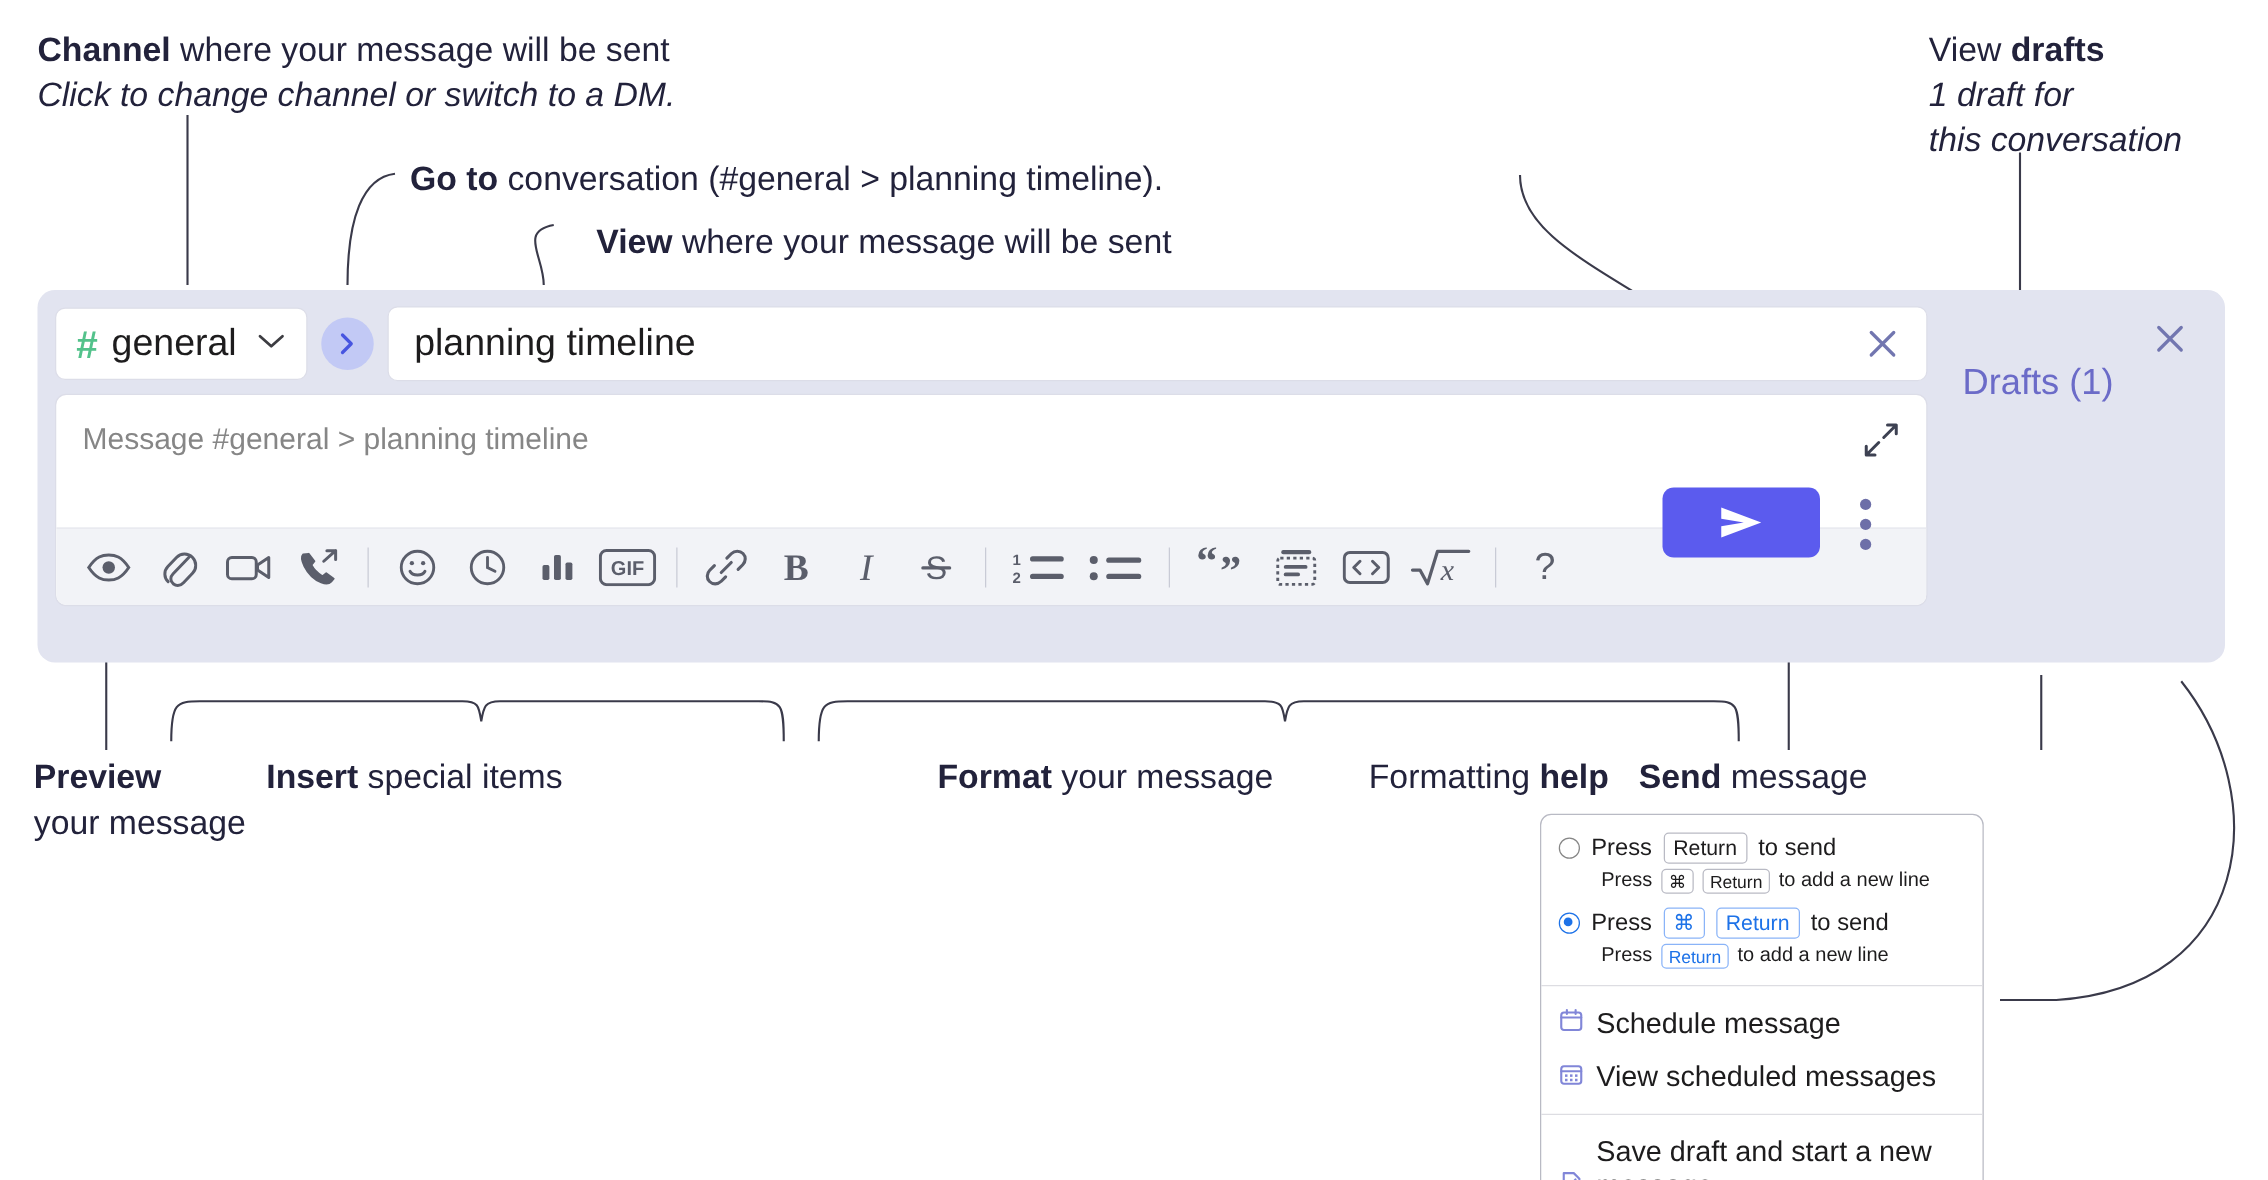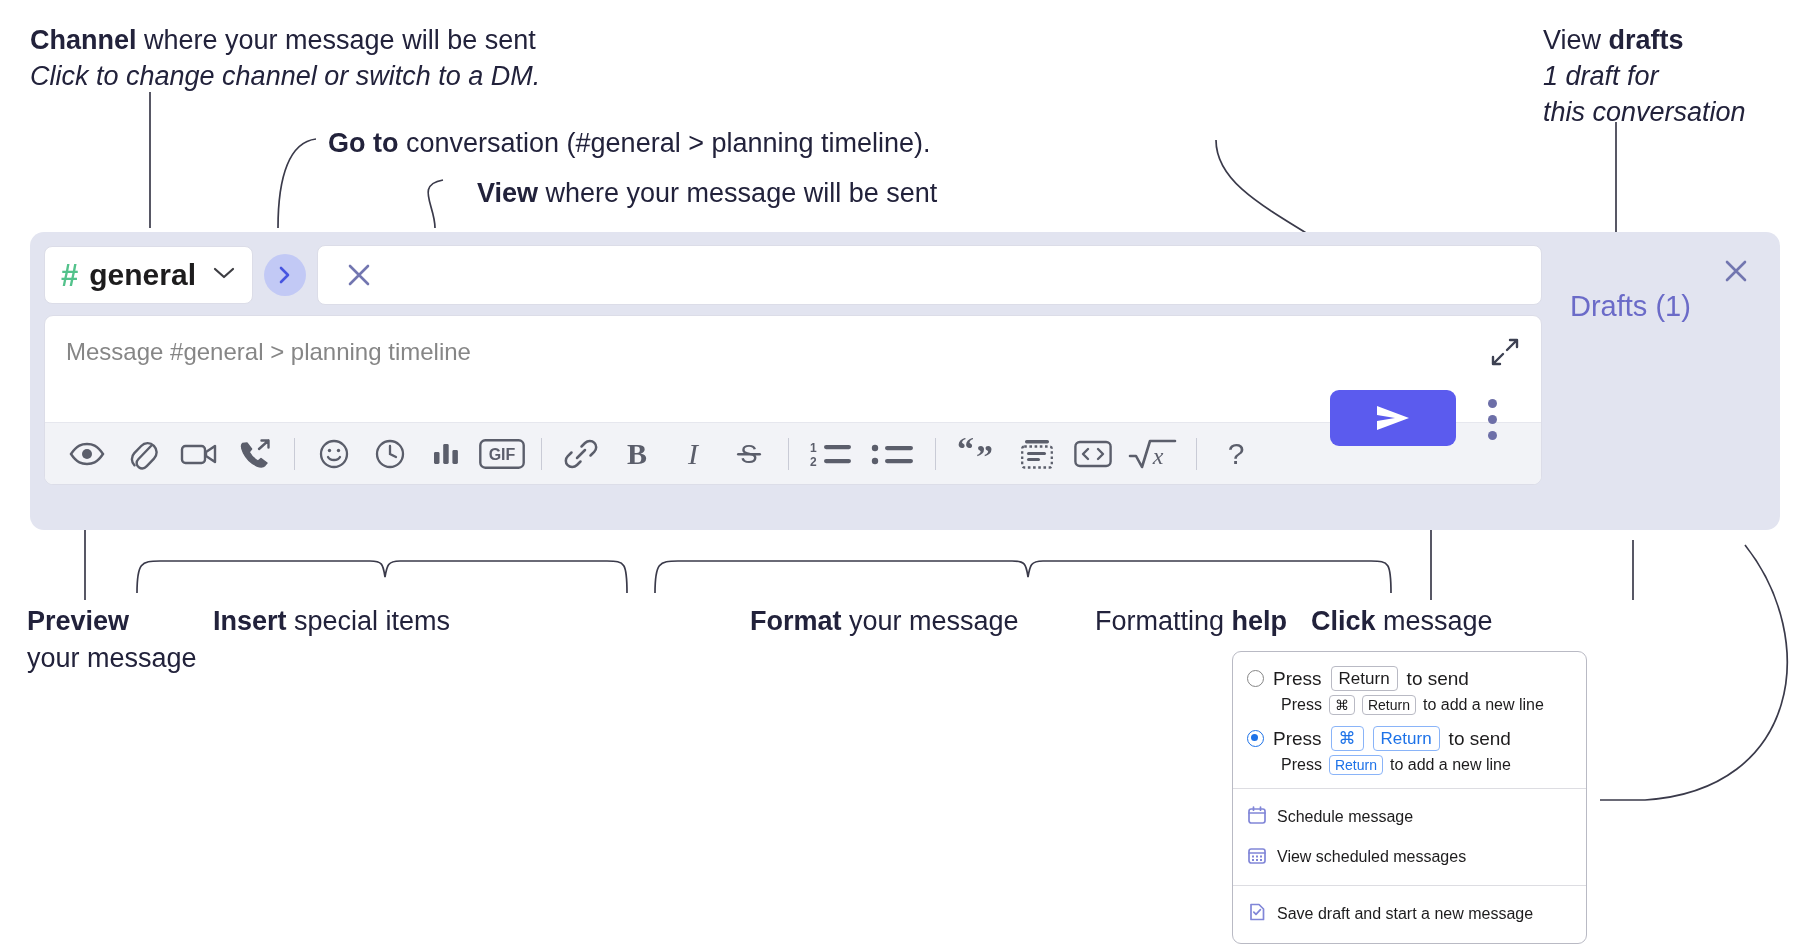--- a/index.html
+++ b/index.html
@@ -25,21 +25,21 @@
   #compose-inner { position: absolute; left: 14px; top: 13px; width: 1498px; }
 
   .row-top { display: flex; align-items: center; gap: 11px; }
 
   .channel-select {
     display: flex; align-items: center; gap: 11px;
     background: #fff; border: 1px solid #dcdde8; border-radius: 8px;
     height: 58px; padding: 0 17px 0 16px; min-width: 200px;
   }
   .hash { color: #53c28b; font-size: 31px; font-weight: 700; line-height: 1; }
-  .channel-name { font-size: 30px; color: #1d1c1d; font-weight: bold; }
+  .channel-name { font-size: 30px; color: #1d1c1d; }
   .chev { margin-left: 6px; }
 
   .goto-btn {
     width: 42px; height: 42px; border-radius: 50%;
     background: #c2c9f5; display: flex; align-items: center; justify-content: center;
     flex: 0 0 auto;
   }
 
   .topic-field {
     flex: 1; display: flex; align-items: center;
@@ -96,21 +96,21 @@
   .radio { width: 17px; height: 17px; border-radius: 50%; border: 1.7px solid #868686; flex: 0 0 auto; }
   .radio.on { border-color: #1d72e8; background: #fff; position: relative; }
   .radio.on::after { content: ""; position: absolute; left: 3px; top: 3px; width: 7px; height: 7px; border-radius: 50%; background: #1d72e8; }
   .key {
     border: 1px solid #b9bac4; border-radius: 4px; padding: 1px 7px;
     font-size: 17px; line-height: 21px; color: #1d1c1d; background: #fff; display: inline-block;
   }
   .key.sm { font-size: 14px; line-height: 18px; padding: 0 5px; }
   .key.blue { border-color: #8ab4f8; color: #1d72e8; }
   .menu-div { height: 1px; background: #dddde2; }
-  .opt-item { display: flex; align-items: center; gap: 10px; padding: 8px 14px; font-size: 16px; }
+  .opt-item { display: flex; align-items: flex-end; gap: 10px; padding: 8px 14px; font-size: 23px; }
 </style>
 </head>
 <body>
 
 <div id="stage">
 
   <svg class="lines" viewBox="0 0 1814 944">
     <g fill="none" stroke="#3a3a4a" stroke-width="1.7">
 
       <path d="M150,92 L150,228"></path>
@@ -178,20 +178,21 @@
           </span>
         </div>
 
         <div class="goto-btn">
           <svg width="18" height="20" viewBox="0 0 18 20" fill="none" stroke="#4755e0" stroke-width="2.6" stroke-linecap="round" stroke-linejoin="round">
             <path d="M5 3 L12 10 L5 17"></path>
           </svg>
         </div>
 
         <div class="topic-field">
+          <span class="topic-value">planning timeline</span>
           <span class="topic-clear">
             <svg width="30" height="30" viewBox="0 0 30 30" fill="none" stroke="#7276b0" stroke-width="2.6" stroke-linecap="round">
               <path d="M6 6 L24 24 M24 6 L6 24"></path>
             </svg>
           </span>
         </div>
       </div>
 
       <div class="msg-box">
         <div class="msg-input-area">
@@ -385,21 +386,21 @@
 
   <div class="ann" style="left:750px; top:603px;">
     <b>Format</b><span> your message</span>
   </div>
 
   <div class="ann" style="left:1095px; top:603px;">
     <span>Formatting </span><b>help</b>
   </div>
 
   <div class="ann" style="left:1311px; top:603px;">
-    <b>Click</b><span> message</span>
+    <b>Send</b><span> message</span>
   </div>
 
   <div class="ann" style="left:1388px; top:673px;">
     <b>Compose</b>
   </div>
   <div class="ann" style="left:1388px; top:710px;">
     <b>options</b>
   </div>
   <div class="ann" style="left:1388px; top:747px;">menu</div>
 

